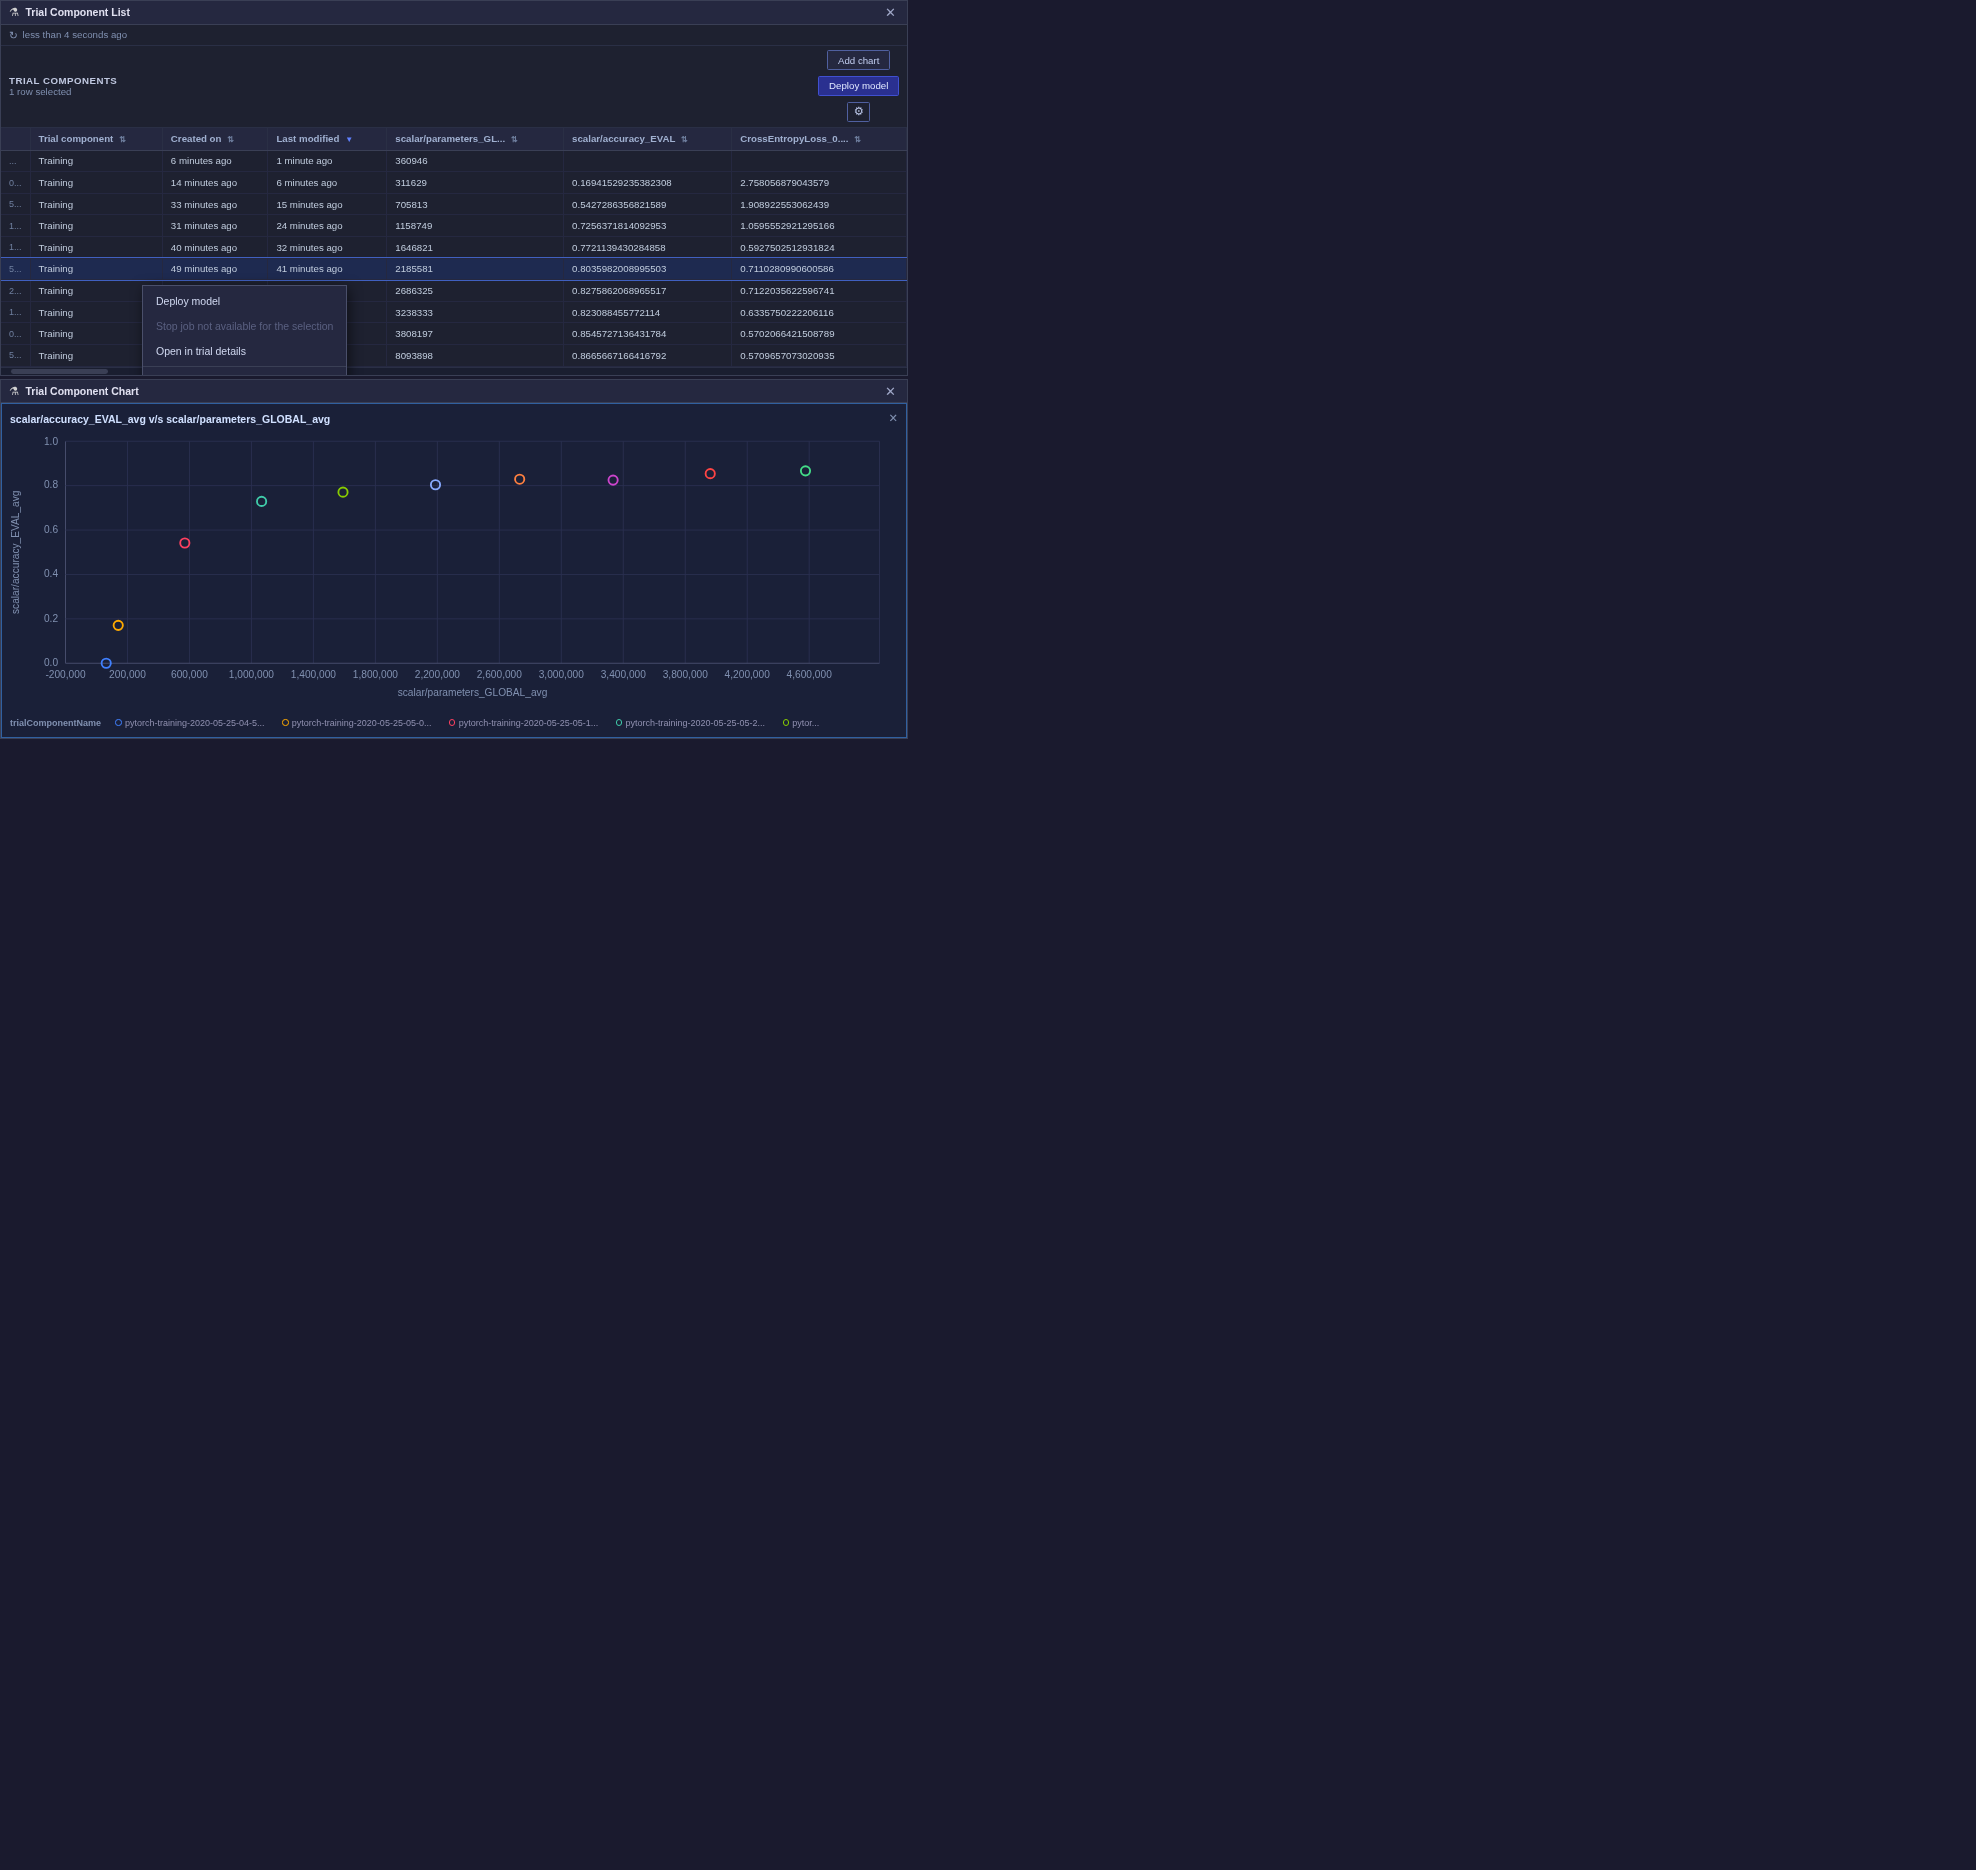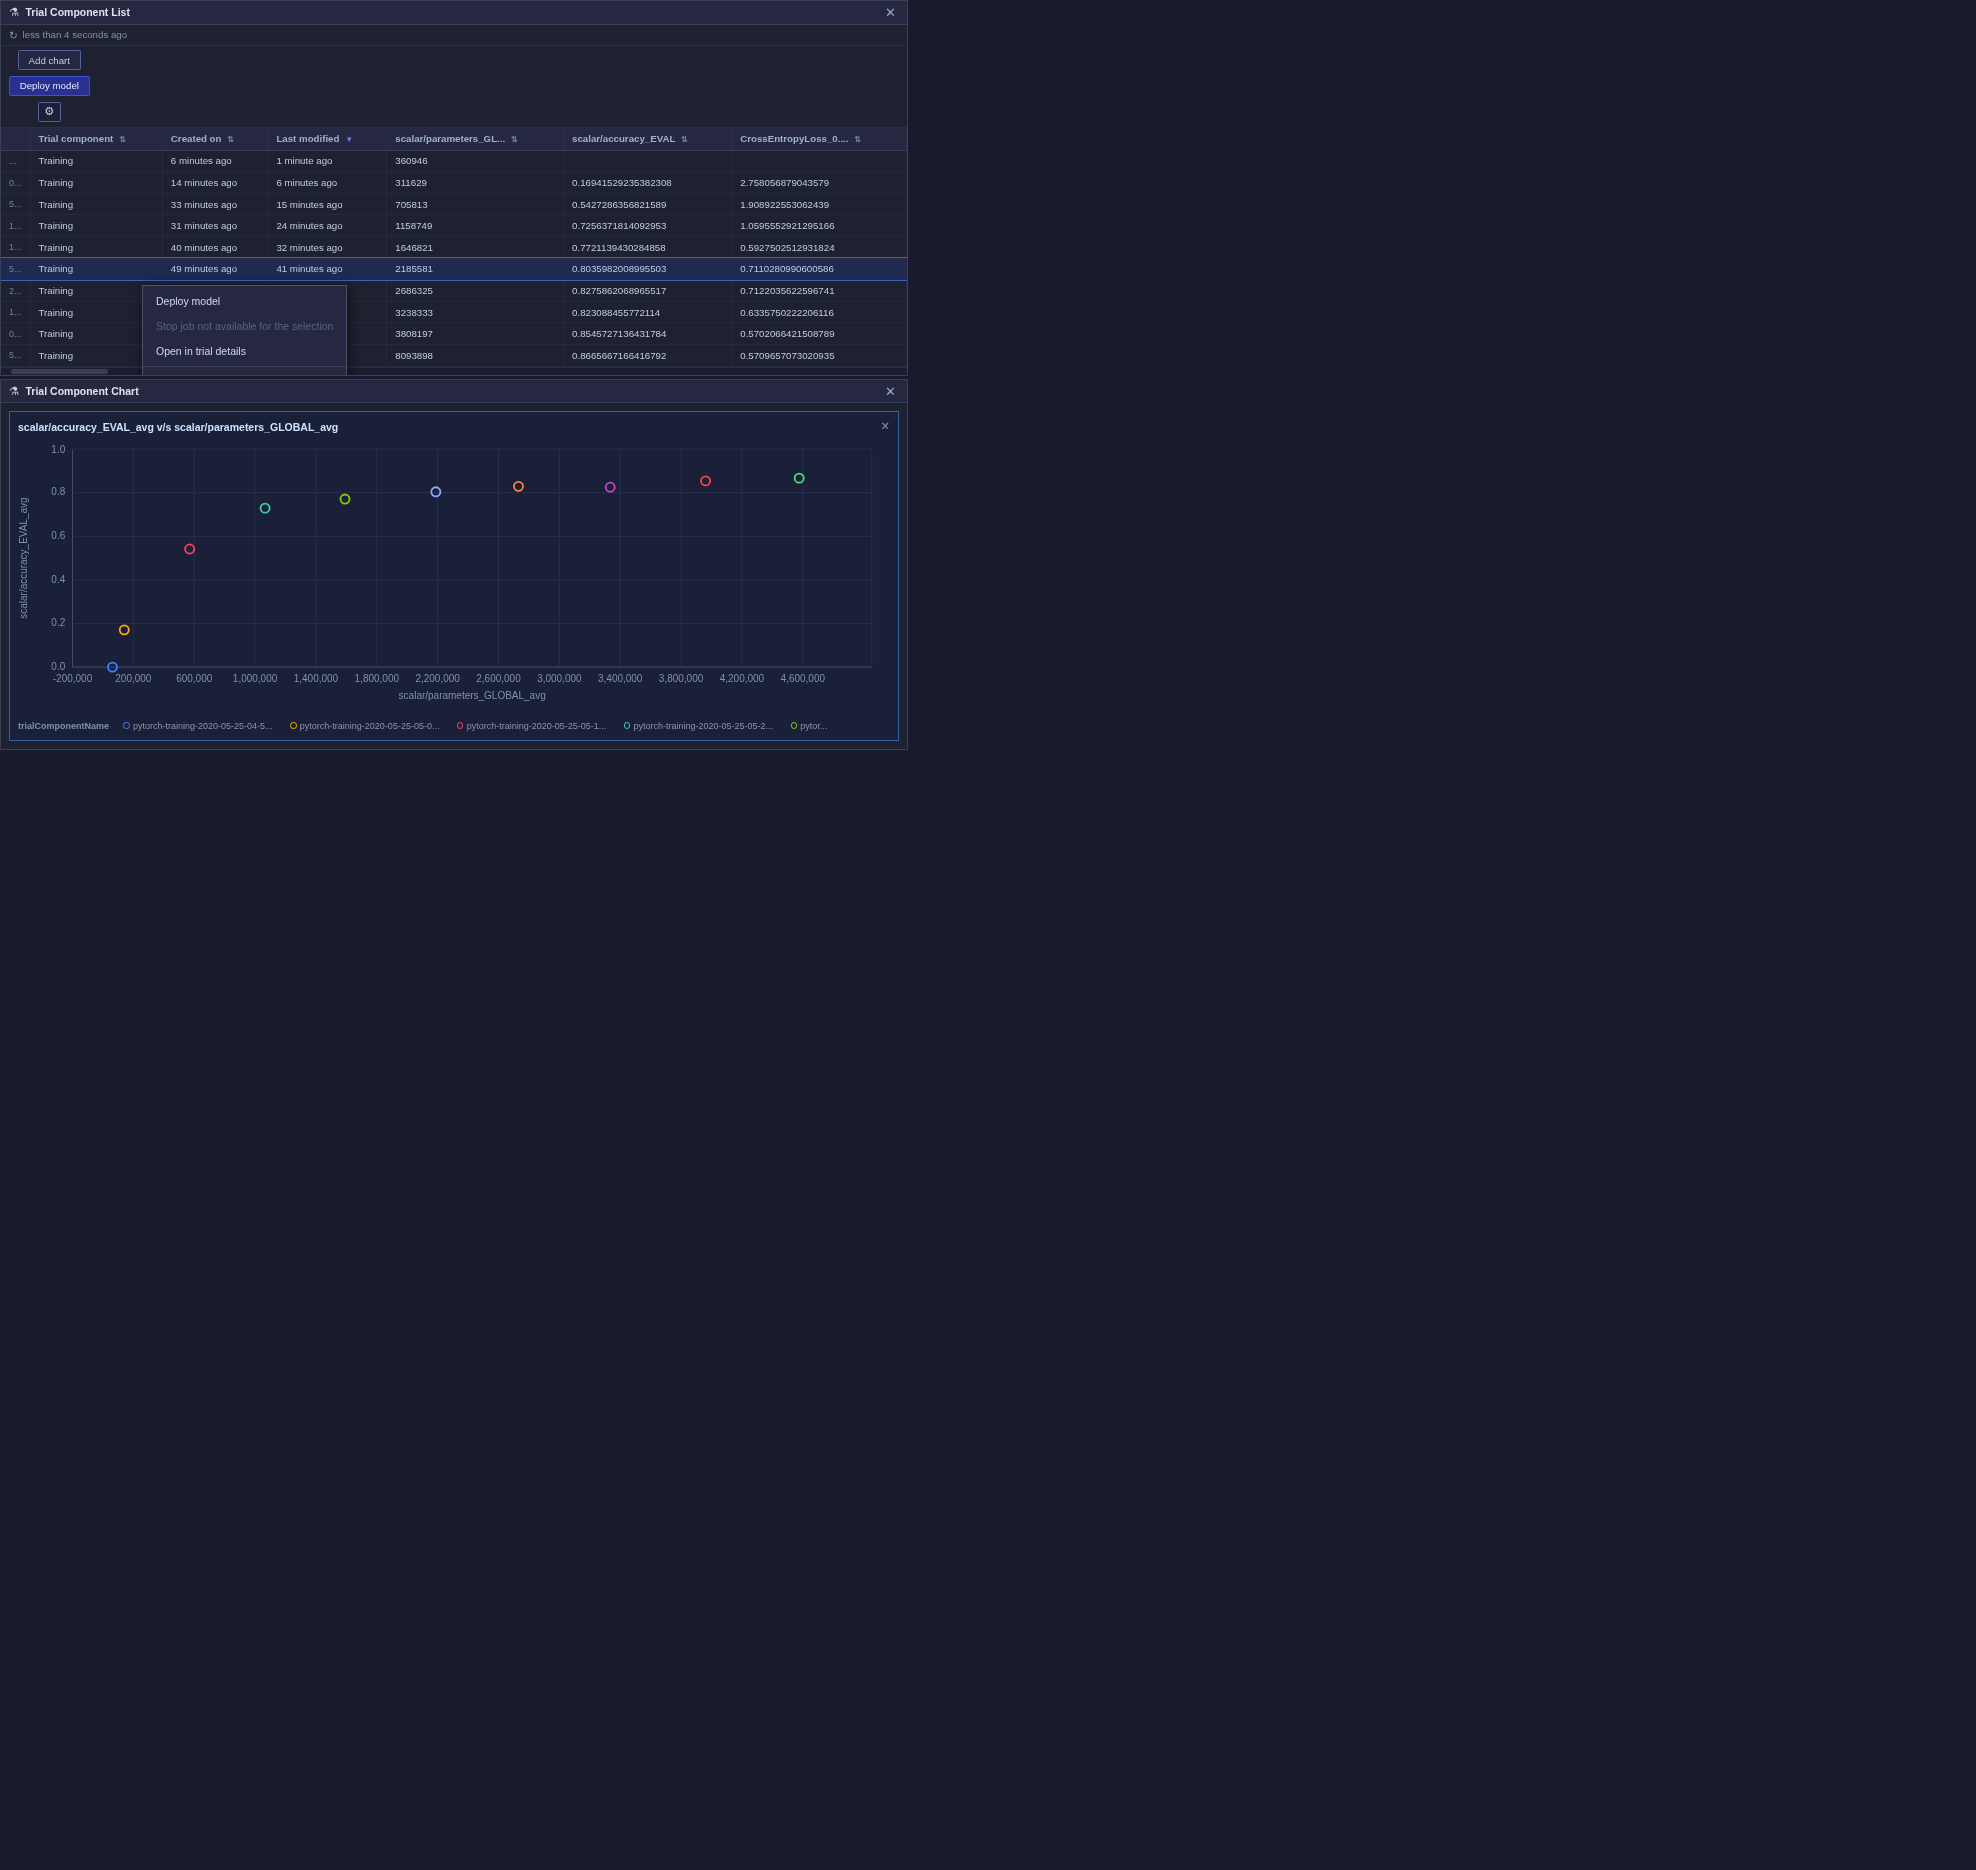--- a/index.html
+++ b/index.html
@@ -232,21 +232,20 @@
     .chart-section-title {
       font-size: 9px;
       font-weight: 700;
       color: #c0c8e0;
       letter-spacing: 0.05em;
       padding: 4.8px 8px;
       border-bottom: 0.8px solid #2a2f45;
     }
 
     .chart-container {
-      margin: 8px;
       border: 0.8px solid #3060a0;
       background: #1a2038;
       padding: 8px;
       position: relative;
     }
 
     .chart-title-bar {
       display: flex;
       align-items: center;
       justify-content: space-between;
@@ -330,20 +329,24 @@
     <span class="panel-title">Trial Component List</span>
     <button class="close-btn">✕</button>
   </div>
 
   <div class="refresh-bar">
     <span class="refresh-icon">↻</span>
     <span>less than 4 seconds ago</span>
   </div>
 
   <div class="toolbar">
+    <div style="flex:1;">
+      <div class="section-title">TRIAL COMPONENTS</div>
+      <div class="row-info">1 row selected</div>
+    </div>
     <div class="toolbar-right">
       <button class="btn">Add chart</button>
       <button class="btn btn-primary">Deploy model</button>
       <button class="gear-btn">⚙</button>
     </div>
   </div>
 
   <div class="table-wrapper">
     <table>
       <thead>

